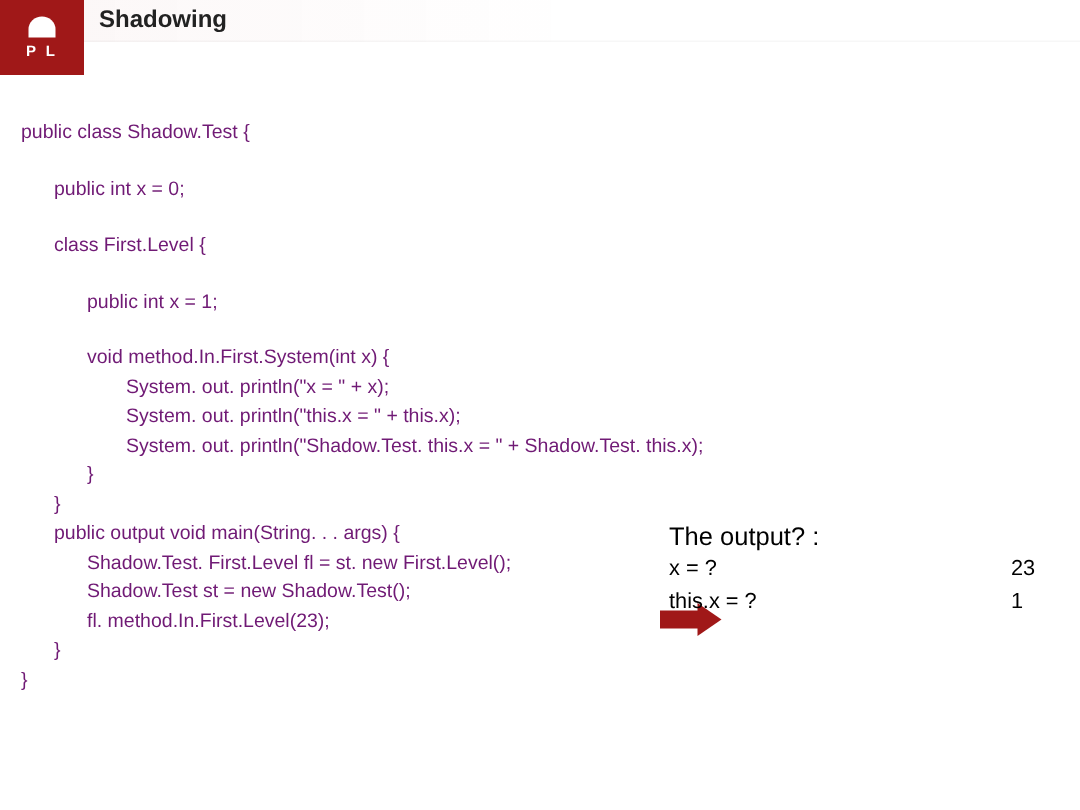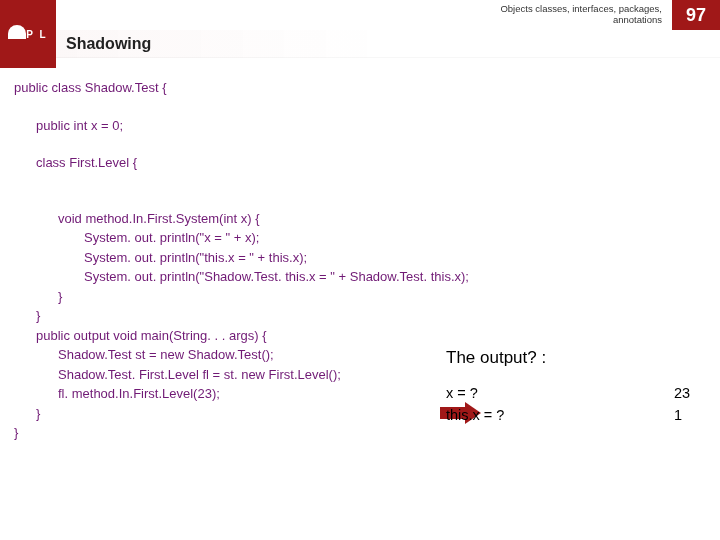--- a/index.html
+++ b/index.html
@@ -11,24 +11,24 @@
     position: relative;
     overflow: hidden;
   }
   .header {
     display: flex;
     align-items: stretch;
     height: 58px;
   }
   .logo {
     width: 56px;
-    height: 68px;
+    height: 50px;
     background: #a01818;
     display: flex;
-    flex-direction: row;
+    flex-direction: column;
     align-items: center;
     justify-content: center;
     color: #fff;
     font-size: 9px;
     letter-spacing: 2px;
   }
   .logo-top {
     width: 18px;
     height: 14px;
     background: #fff;
@@ -95,21 +95,20 @@
   .blk { height: 18px; }
   .bottom-area {
     position: absolute;
     right: 14px;
     top: 348px;
     width: 260px;
   }
   .output-title {
     font-size: 17px;
     color: #000;
-    margin-bottom: 14px;
   }
   .qa-row {
     display: flex;
     justify-content: space-between;
     font-size: 14.5px;
     line-height: 1.55;
   }
   .qa-left { flex: 1; }
   .qa-right { width: 32px; text-align: left; }
   .arrow {
@@ -140,50 +139,44 @@
 </style>
 </head>
 <body>
 
 <div class="header">
   <div class="logo">
     <div class="logo-top"></div>
     <div class="logo-text">P   L</div>
   </div>
   <div class="header-mid">
-    <div class="top-strip">
-      <div class="breadcrumb">
-        <div>Objects classes, interfaces, packages,</div>
-        <div>annotations</div>
-      </div>
-      <div class="page-num">97</div>
-    </div>
     <div class="title-row">
       <div class="title">Shadowing</div>
     </div>
   </div>
 </div>
 
 <div class="content">
   <div class="code-line">public class Shadow.Test {</div>
   <div class="blk"></div>
   <div class="code-line i1">public int x = 0;</div>
   <div class="blk"></div>
   <div class="code-line i1">class First.Level {</div>
   <div class="blk"></div>
+  <div class="code-line i2">public int x = 1;</div>
   <div class="blk"></div>
   <div class="code-line i2">void method.In.First.System(int x) {</div>
   <div class="code-line i3">System. out. println("x = " + x);</div>
   <div class="code-line i3">System. out. println("this.x = " + this.x);</div>
   <div class="code-line i3">System. out. println("Shadow.Test. this.x = " + Shadow.Test. this.x);</div>
   <div class="code-line i2">}</div>
   <div class="code-line i1">}</div>
   <div class="code-line i1">public output void main(String. . . args) {</div>
+  <div class="code-line i2">Shadow.Test. First.Level fl = st. new First.Level();</div>
   <div class="code-line i2">Shadow.Test st = new Shadow.Test();</div>
-  <div class="code-line i2">Shadow.Test. First.Level fl = st. new First.Level();</div>
   <div class="code-line i2">fl. method.In.First.Level(23);</div>
   <div class="code-line i1">}</div>
   <div class="code-line">}</div>
 </div>
 
 <div class="arrow">
   <div class="arrow-stem"></div>
   <div class="arrow-head"></div>
 </div>
 

